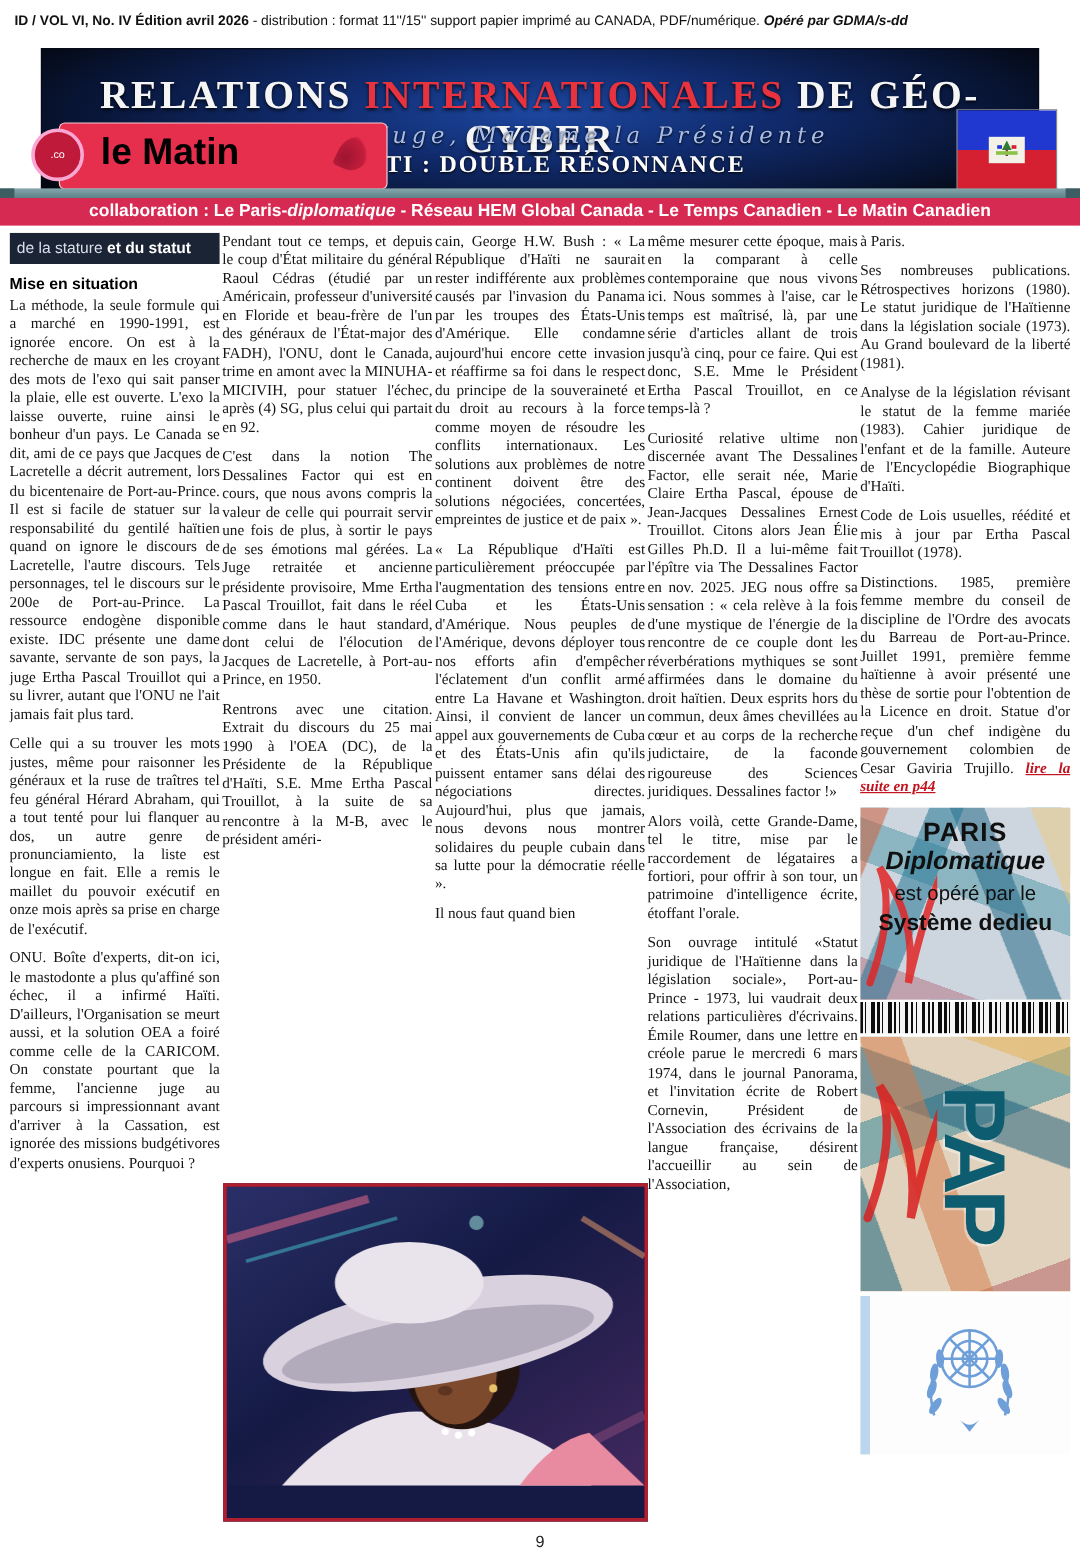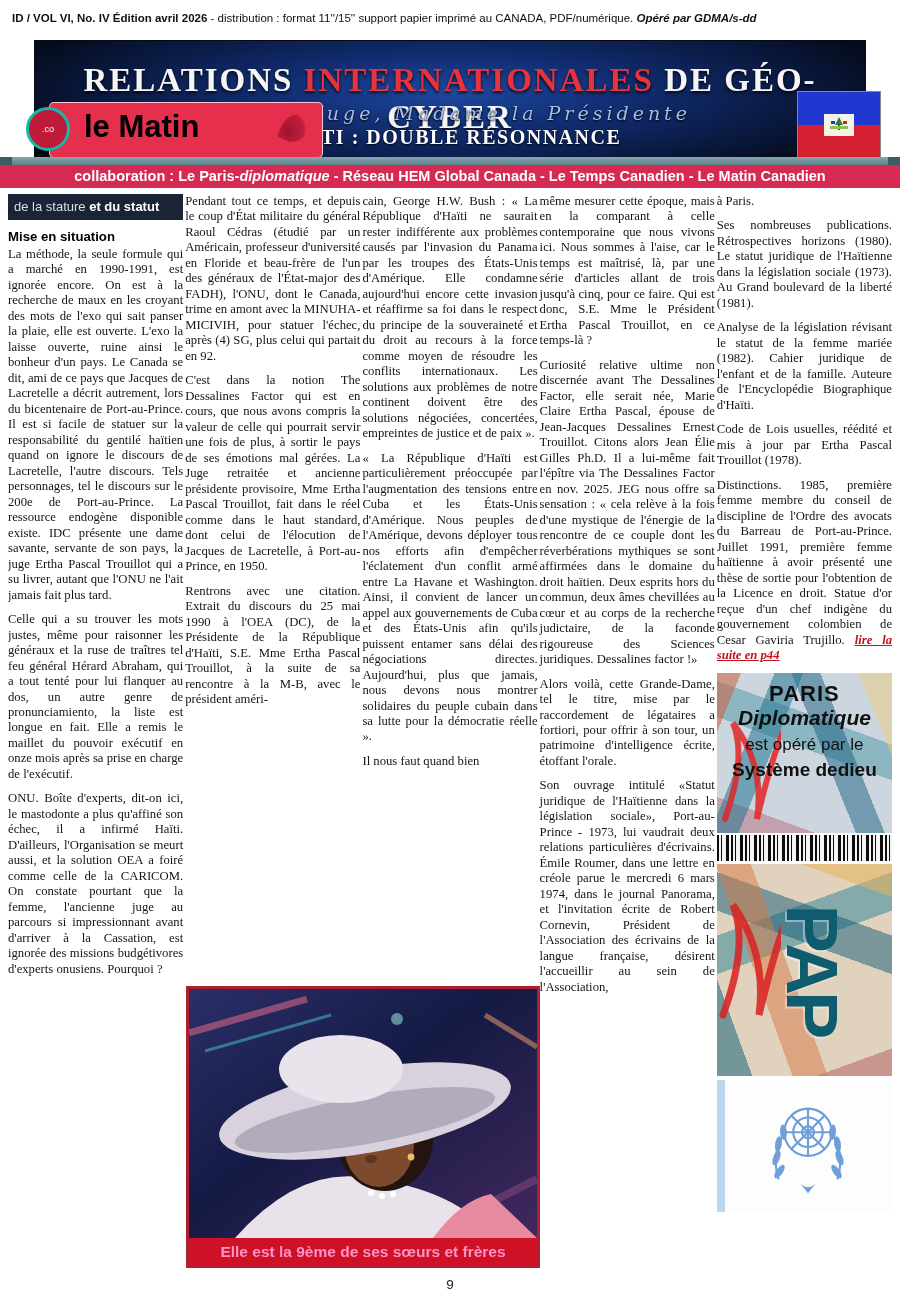--- a/index.html
+++ b/index.html
@@ -31,21 +31,21 @@
   
   .lematin { position:absolute; top:101px; left:26px; width:296px; height:56px; }
   .lm-box { position:absolute; left:24px; top:2px; right:0; bottom:0; background:#e62e4d;
             border-radius:4px; box-shadow:0 0 0 1px #f7c8d2; }
   .lm-name { position:absolute; left:34px; top:6px; font-family:"Liberation Sans",sans-serif;
              font-weight:bold; font-size:31px; color:#000000; letter-spacing:0px; }
   .lm-quill { position:absolute; right:14px; top:10px; width:26px; height:30px;
               background: radial-gradient(ellipse at 30% 70%, #9e1430 0%, #c21e3c 60%, transparent 70%);
               transform:rotate(25deg); border-radius:60% 10% 60% 10%; }
   .lm-badge { position:absolute; left:0; top:6px; width:44px; height:44px; border-radius:50%;
-              background:#c01a3a; border:3px solid #14b8a6; z-index:2;
+              background:#c01a3a; border:3px solid #f9a8d4; z-index:2;
               display:flex; align-items:center; justify-content:center;
               font-family:"Liberation Sans",sans-serif; font-size:9px; color:#ffffff; }
 
   
   .flag { position:absolute; top:92px; right:20px; width:82px; height:66px; box-shadow:0 0 0 1px #888; }
   .flag-top { position:absolute; top:0; left:0; right:0; height:50%; background:#2038cf; }
   .flag-bottom { position:absolute; bottom:0; left:0; right:0; height:50%; background:#d42030; }
   .flag-emblem { position:absolute; top:50%; left:50%; transform:translate(-50%,-50%); width:30px; height:22px;
                  background:#f4f1e8; display:flex; align-items:center; justify-content:center; }
 
@@ -185,21 +185,21 @@
     <div class="col">
       <p>même mesurer cette époque, mais en la comparant à celle contemporaine que nous vivons ici. Nous sommes à l'aise, car le temps est maîtrisé, là, par une série d'articles allant de trois jusqu'à cinq, pour ce faire. Qui est donc, S.E. Mme le Président Ertha Pascal Trouillot, en ce temps-là ?</p>
       <p>Curiosité relative ultime non discernée avant The Dessalines Factor, elle serait née, Marie Claire Ertha Pascal, épouse de Jean-Jacques Dessalines Ernest Trouillot. Citons alors Jean Élie Gilles Ph.D. Il a lui-même fait l'épître via The Dessalines Factor en nov. 2025. JEG nous offre sa sensation : « cela relève à la fois d'une mystique de l'énergie de la rencontre de ce couple dont les réverbérations mythiques se sont affirmées dans le domaine du droit haïtien. Deux esprits hors du commun, deux âmes chevillées au cœur et au corps de la recherche judictaire, de la faconde rigoureuse des Sciences juridiques. Dessalines factor !»</p>
       <p>Alors voilà, cette Grande-Dame, tel le titre, mise par le raccordement de légataires a fortiori, pour offrir à son tour, un patrimoine d'intelligence écrite, étoffant l'orale.</p>
       <p>Son ouvrage intitulé «Statut juridique de l'Haïtienne dans la législation sociale», Port-au-Prince - 1973, lui vaudrait deux relations particulières d'écrivains. Émile Roumer, dans une lettre en créole parue le mercredi 6 mars 1974, dans le journal Panorama, et l'invitation écrite de Robert Cornevin, Président de l'Association des écrivains de la langue française, désirent l'accueillir au sein de l'Association,</p>
     </div>
 
     <div class="col">
       <p>à Paris.</p>
       <p>Ses nombreuses publications. Rétrospectives horizons (1980). Le statut juridique de l'Haïtienne dans la législation sociale (1973). Au Grand boulevard de la liberté (1981).</p>
-      <p>Analyse de la législation révisant le statut de la femme mariée (1982). Cahier juridique de l'enfant et de la famille. Auteure de l'Encyclopédie Biographique d'Haïti.</p>
+      <p>Analyse de la législation révisant le statut de la femme mariée (1983). Cahier juridique de l'enfant et de la famille. Auteure de l'Encyclopédie Biographique d'Haïti.</p>
       <p>Code de Lois usuelles, réédité et mis à jour par Ertha Pascal Trouillot (1978).</p>
       <p><span>Distinctions. 1985, première femme membre du conseil de discipline de l'Ordre des avocats du Barreau de Port-au-Prince. Juillet 1991, première femme haïtienne à avoir présenté une thèse de sortie pour l'obtention de la Licence en droit. Statue d'or reçue d'un chef indigène du gouvernement colombien de Cesar Gaviria Trujillo. </span><span class="readmore">lire la suite en p44</span></p>
 
       <div class="promo">
         <svg class="squig" viewBox="0 0 70 160">
           <path d="M14,150 q22,-62 8,-96 q32,42 24,96 q18,-76 34,-104" stroke="#e02525" fill="none" stroke-width="6" opacity="0.85" stroke-linecap="round"></path>
         </svg>
         <div class="promo-text">
           <div class="promo-l1">PARIS</div>
           <div class="promo-l2">Diplomatique</div>
@@ -272,18 +272,17 @@
       <ellipse cx="176" cy="122" rx="148" ry="42" fill="#d9d2de" transform="rotate(-10 176 122)"></ellipse>
       <ellipse cx="176" cy="131" rx="132" ry="24" fill="#8f8aa0" transform="rotate(-10 176 131)" opacity="0.55"></ellipse>
       <ellipse cx="152" cy="80" rx="62" ry="34" fill="#e9e3ec"></ellipse>
       <g fill="#ffffff">
         <circle cx="182" cy="204" r="3"></circle>
           <circle cx="193" cy="207" r="3"></circle>
           <circle cx="204" cy="205" r="3"></circle>
       </g>
       <circle cx="222" cy="168" r="3.4" fill="#e8c16a"></circle>
     </svg>
-    <div class="caption">Elle est la 9ème de ses sœurs et frères</div>
   </div>
 
   <div class="pagenum">9</div>
 
 </div>
 
 </body></html>

